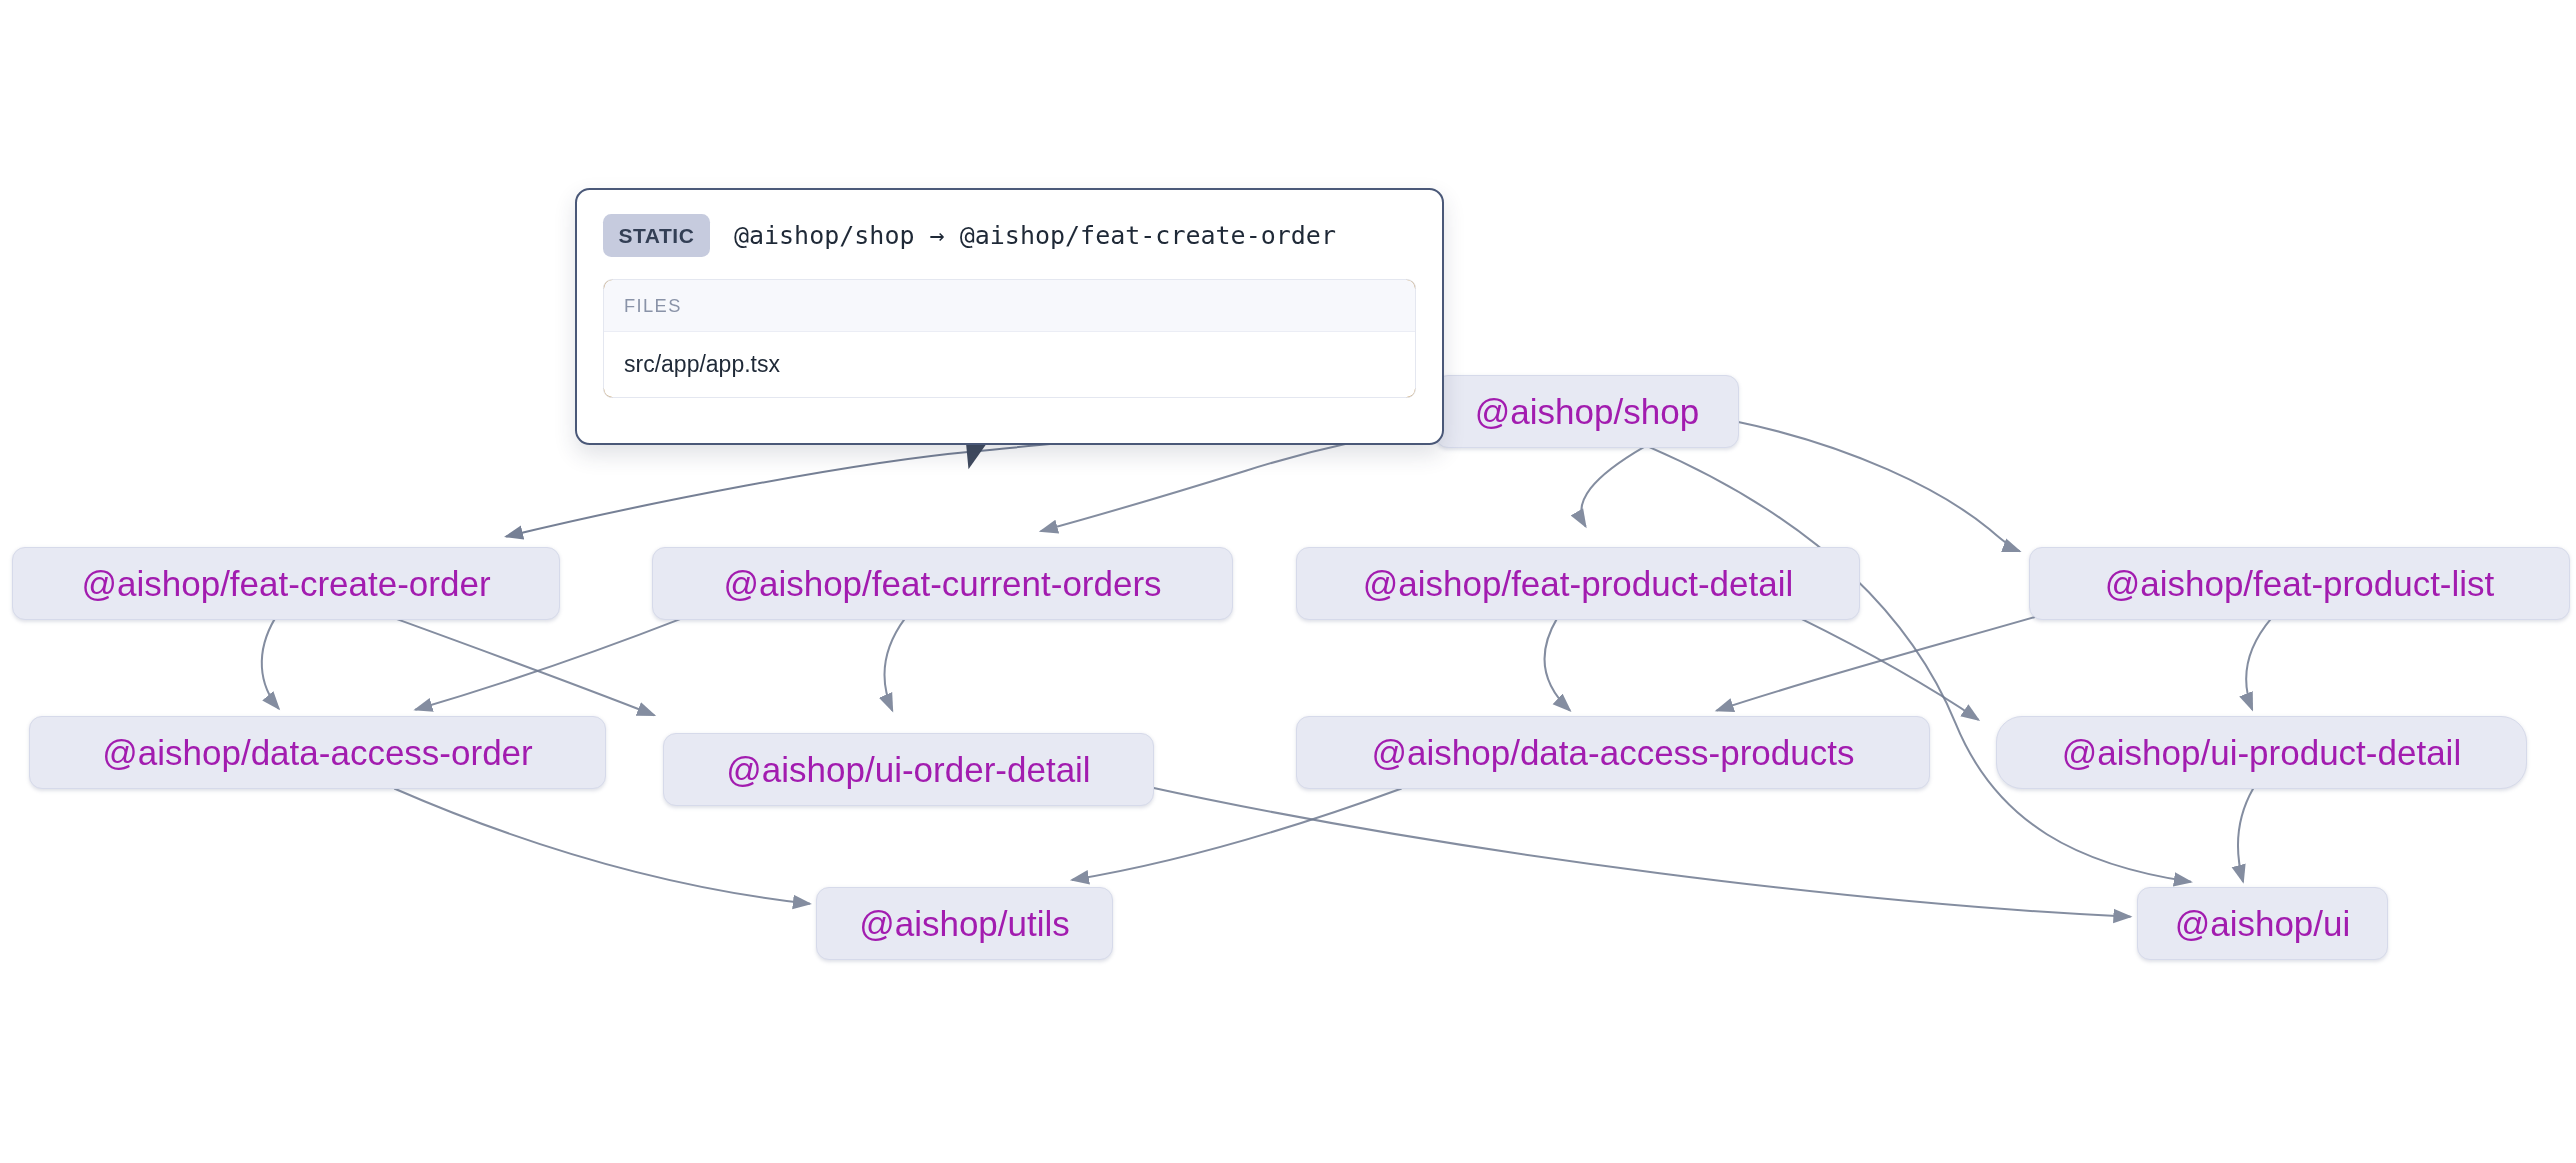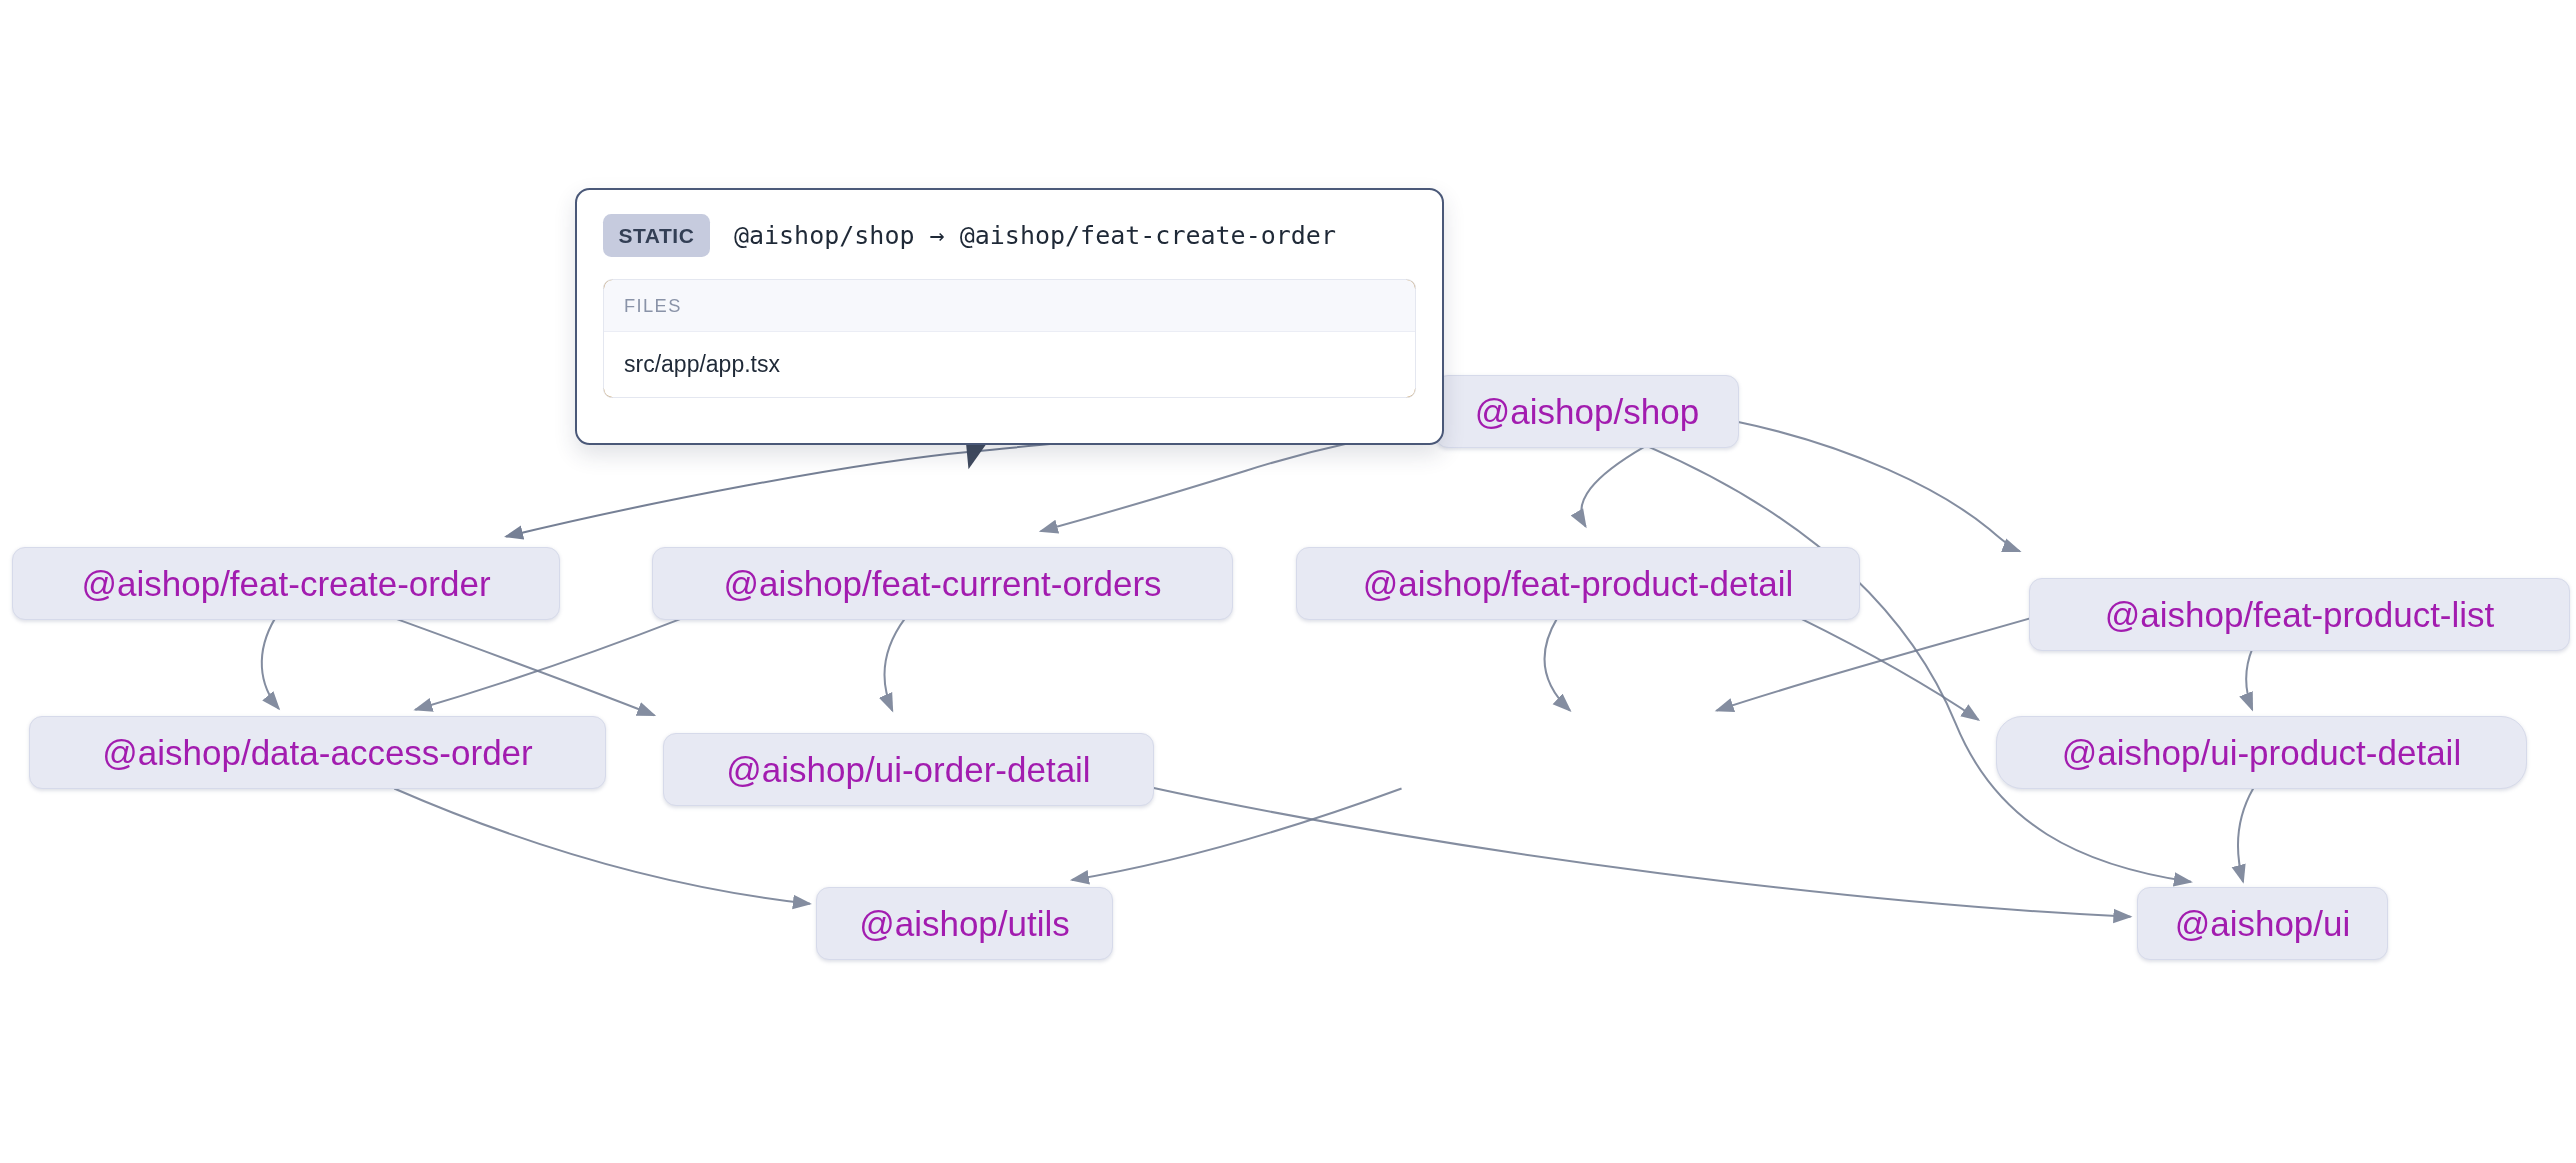--- a/index.html
+++ b/index.html
@@ -71,23 +71,24 @@
     <path d="M 1248,858 C 1600,935 2040,988 2326,1001" class="edge" marker-end="url(#arrow)"></path>
     <path d="M 2460,861 C 2440,896 2440,930 2449,963" class="edge" marker-end="url(#arrow)"></path>
     <polygon points="-16,-13 19,0 -16,13" transform="translate(1062,494) rotate(105)" fill="#3f4a5e"></polygon>
   </svg>
 
 <div class="node-layer">
     <div class="node" style="left: 1435px; top: 375px; width: 302px; height: 71px;">@aishop/shop</div>
     <div class="node" style="left: 12px; top: 547px; width: 546px; height: 71px;">@aishop/feat-create-order</div>
     <div class="node" style="left: 652px; top: 547px; width: 579px; height: 71px;">@aishop/feat-current-orders</div>
     <div class="node" style="left: 1296px; top: 547px; width: 562px; height: 71px;">@aishop/feat-product-detail</div>
-    <div class="node" style="left: 2029px; top: 578px; width: 539px; height: 71px;">@aishop/feat-product-list</div>
+    <div class="node" style="left: 2029px; top: 547px; width: 539px; height: 71px;">@aishop/feat-product-list</div>
     <div class="node" style="left: 29px; top: 716px; width: 575px; height: 71px;">@aishop/data-access-order</div>
     <div class="node" style="left: 663px; top: 696px; width: 489px; height: 71px; margin-top: 37px;">@aishop/ui-order-detail</div>
+    <div class="node" style="left: 1296px; top: 716px; width: 632px; height: 71px;">@aishop/data-access-products</div>
     <div class="node" style="left: 1996px; top: 716px; width: 529px; height: 71px; border-radius: 26px;">@aishop/ui-product-detail</div>
     <div class="node" style="left: 2137px; top: 887px; width: 249px; height: 71px;">@aishop/ui</div>
     <div class="node" style="left: 816px; top: 887px; width: 295px; height: 71px;">@aishop/utils</div>
   </div>
 
 <div class="tooltip">
   <div class="tooltip-head">
     <span class="badge">STATIC</span>
     <span class="tooltip-title">@aishop/shop → @aishop/feat-create-order</span>
   </div>

